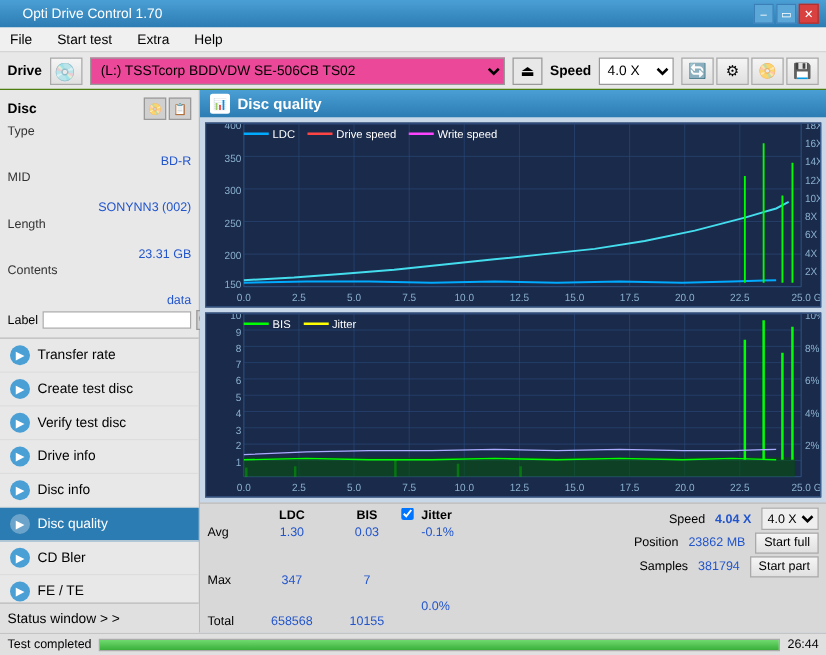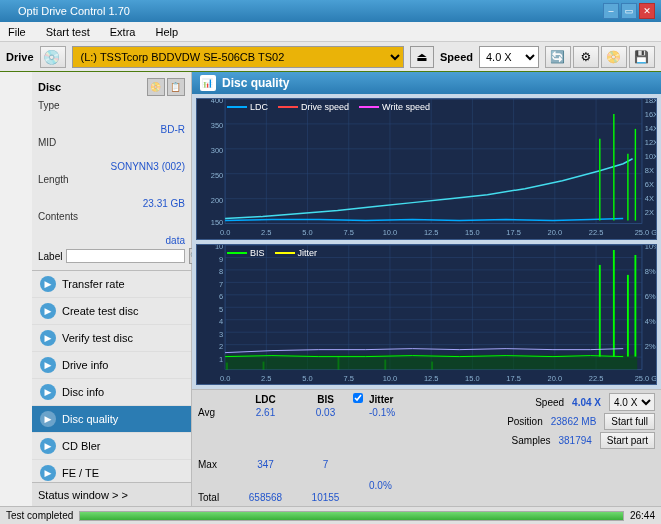--- a/index.html
+++ b/index.html
@@ -12,29 +12,29 @@
     .titlebar-btn { width: 16px; height: 16px; background: #5ba8d8; border: 1px solid #3a7fb8; color: white; font-size: 9px; display: flex; align-items: center; justify-content: center; cursor: pointer; }
     .titlebar-btn.close { background: #d94040; border-color: #b03030; }
 
     
     .menubar { background: #f0f0f0; border-bottom: 1px solid #ccc; height: 20px; display: flex; align-items: center; padding: 0 4px; gap: 12px; }
     .menubar-item { font-size: 11px; cursor: pointer; padding: 2px 4px; }
 
     
     .drivebar { background: #e8e8e8; border-bottom: 1px solid #4d7c0f; height: 30px; display: flex; align-items: center; padding: 0 6px; gap: 6px; }
     .drivebar-label { font-size: 11px; font-weight: bold; }
-    .drive-select { height: 22px; background: #eab308; border: 1px solid #999; font-size: 11px; flex: 1; padding: 0 4px; }
+    .drive-select { height: 22px; background: #ec4899; border: 1px solid #999; font-size: 11px; flex: 1; padding: 0 4px; }
     .drivebar-icon-btn { width: 24px; height: 22px; background: #e8e8e8; border: 1px solid #999; display: flex; align-items: center; justify-content: center; cursor: pointer; font-size: 12px; }
     .speed-label { font-size: 11px; font-weight: bold; }
     .speed-select { height: 22px; background: white; border: 1px solid #999; font-size: 11px; width: 60px; padding: 0 2px; }
     .icon-btn-group { display: flex; gap: 2px; }
     .icon-btn { width: 26px; height: 22px; background: linear-gradient(to bottom, #f5f5f5, #e0e0e0); border: 1px solid #aaa; display: flex; align-items: center; justify-content: center; cursor: pointer; font-size: 12px; }
 
     
-    .main { display: flex; height: calc(524px - 22px - 20px - 30px - 18px); padding-left: 32px; }
+    .main { display: flex; height: calc(524px - 22px - 20px - 30px - 18px); }
 
     
     .sidebar { width: 160px; background: #e8e8e8; border-right: 1px solid #bbb; display: flex; flex-direction: column; }
     .sidebar-disc-section { padding: 6px; border-bottom: 1px solid #bbb; }
     .disc-header { display: flex; align-items: center; justify-content: space-between; margin-bottom: 4px; }
     .disc-title { font-size: 11px; font-weight: bold; }
     .disc-icons { display: flex; gap: 2px; }
     .disc-icon { width: 18px; height: 18px; background: #d0d0d0; border: 1px solid #999; font-size: 9px; display: flex; align-items: center; justify-content: center; }
     .disc-info-row { display: flex; justify-content: space-between; margin-bottom: 2px; }
     .disc-info-label { color: #333; font-size: 10px; }
@@ -386,23 +386,23 @@
           <div style="display:flex; align-items:center; margin-bottom:2px;">
             <span style="width:35px; font-size:10px;"></span>
             <span style="width:65px; text-align:center; font-size:10px; font-weight:bold;">LDC</span>
             <span style="width:55px; text-align:center; font-size:10px; font-weight:bold;">BIS</span>
             <span style="width:16px;">
               <input type="checkbox" checked="" style="width: 10px; height: 10px;">
             </span>
             <span style="font-size:10px; font-weight:bold;">Jitter</span>
           </div>
 
-          <div style="display:flex; align-items:center; margin-bottom:19px;">
+          <div style="display:flex; align-items:center; margin-bottom:5px;">
             <span style="width:35px; font-size:10px;">Avg</span>
-            <span style="width:65px; text-align:center; font-size:10px; color:#2255cc;">2.61</span>
+            <span style="width:65px; text-align:center; font-size:10px; color:#2255cc;">1.30</span>
             <span style="width:55px; text-align:center; font-size:10px; color:#2255cc;">0.03</span>
             <span style="width:16px;"></span>
             <span style="font-size:10px; color:#2255cc;">-0.1%</span>
           </div>
 
           <div style="display:flex; align-items:center; margin-bottom:1px;">
             <span style="width:35px; font-size:10px;">Max</span>
             <span style="width:65px; text-align:center; font-size:10px; color:#2255cc;">347</span>
             <span style="width:55px; text-align:center; font-size:10px; color:#2255cc;">7</span>
             <span style="width:16px;"></span>

